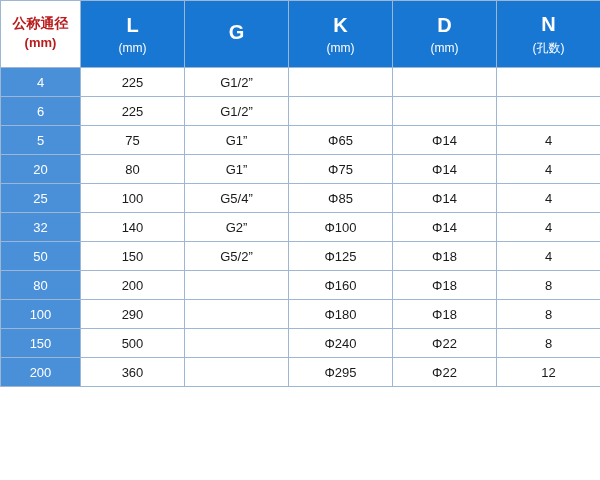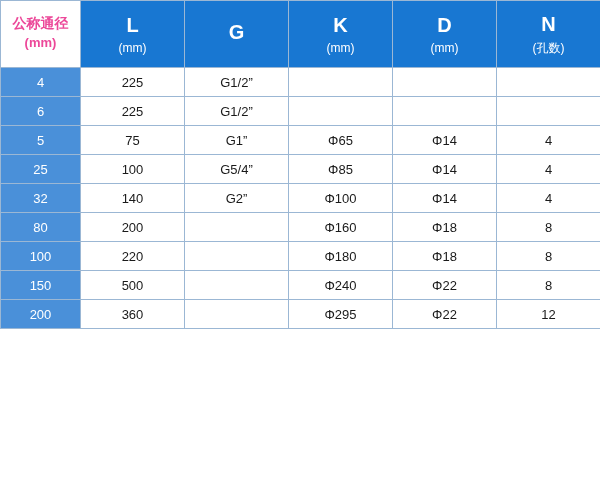--- a/index.html
+++ b/index.html
@@ -34,21 +34,21 @@
 
   
   thead th {
     height: 66px;
     background: #1877d2;
     color: #ffffff;
     font-weight: bold;
   }
   thead th.first {
     background: #ffffff;
-    color: #ec4899;
+    color: #b91c1c;
     font-size: 13px;
     line-height: 1.45;
   }
   .th-main {
     display: block;
     font-size: 20px;
     line-height: 1.2;
     font-weight: bold;
   }
   .th-sub {
@@ -141,46 +141,62 @@
       </tr>
       <tr>
         <td class="dn">5</td>
         <td>75</td>
         <td>G1”</td>
         <td>Φ65</td>
         <td>Φ14</td>
         <td>4</td>
       </tr>
       <tr>
+        <td class="dn">20</td>
+        <td>80</td>
+        <td>G1”</td>
+        <td>Φ75</td>
+        <td>Φ14</td>
+        <td>4</td>
+      </tr>
+      <tr>
         <td class="dn">25</td>
         <td>100</td>
         <td>G5/4”</td>
         <td>Φ85</td>
         <td>Φ14</td>
         <td>4</td>
       </tr>
       <tr>
         <td class="dn">32</td>
         <td>140</td>
         <td>G2”</td>
         <td>Φ100</td>
         <td>Φ14</td>
         <td>4</td>
       </tr>
       <tr>
+        <td class="dn">50</td>
+        <td>150</td>
+        <td>G5/2”</td>
+        <td>Φ125</td>
+        <td>Φ18</td>
+        <td>4</td>
+      </tr>
+      <tr>
         <td class="dn">80</td>
         <td>200</td>
         <td></td>
         <td>Φ160</td>
         <td>Φ18</td>
         <td>8</td>
       </tr>
       <tr>
         <td class="dn">100</td>
-        <td>220</td>
+        <td>290</td>
         <td></td>
         <td>Φ180</td>
         <td>Φ18</td>
         <td>8</td>
       </tr>
       <tr>
         <td class="dn">150</td>
         <td>500</td>
         <td></td>
         <td>Φ240</td>

